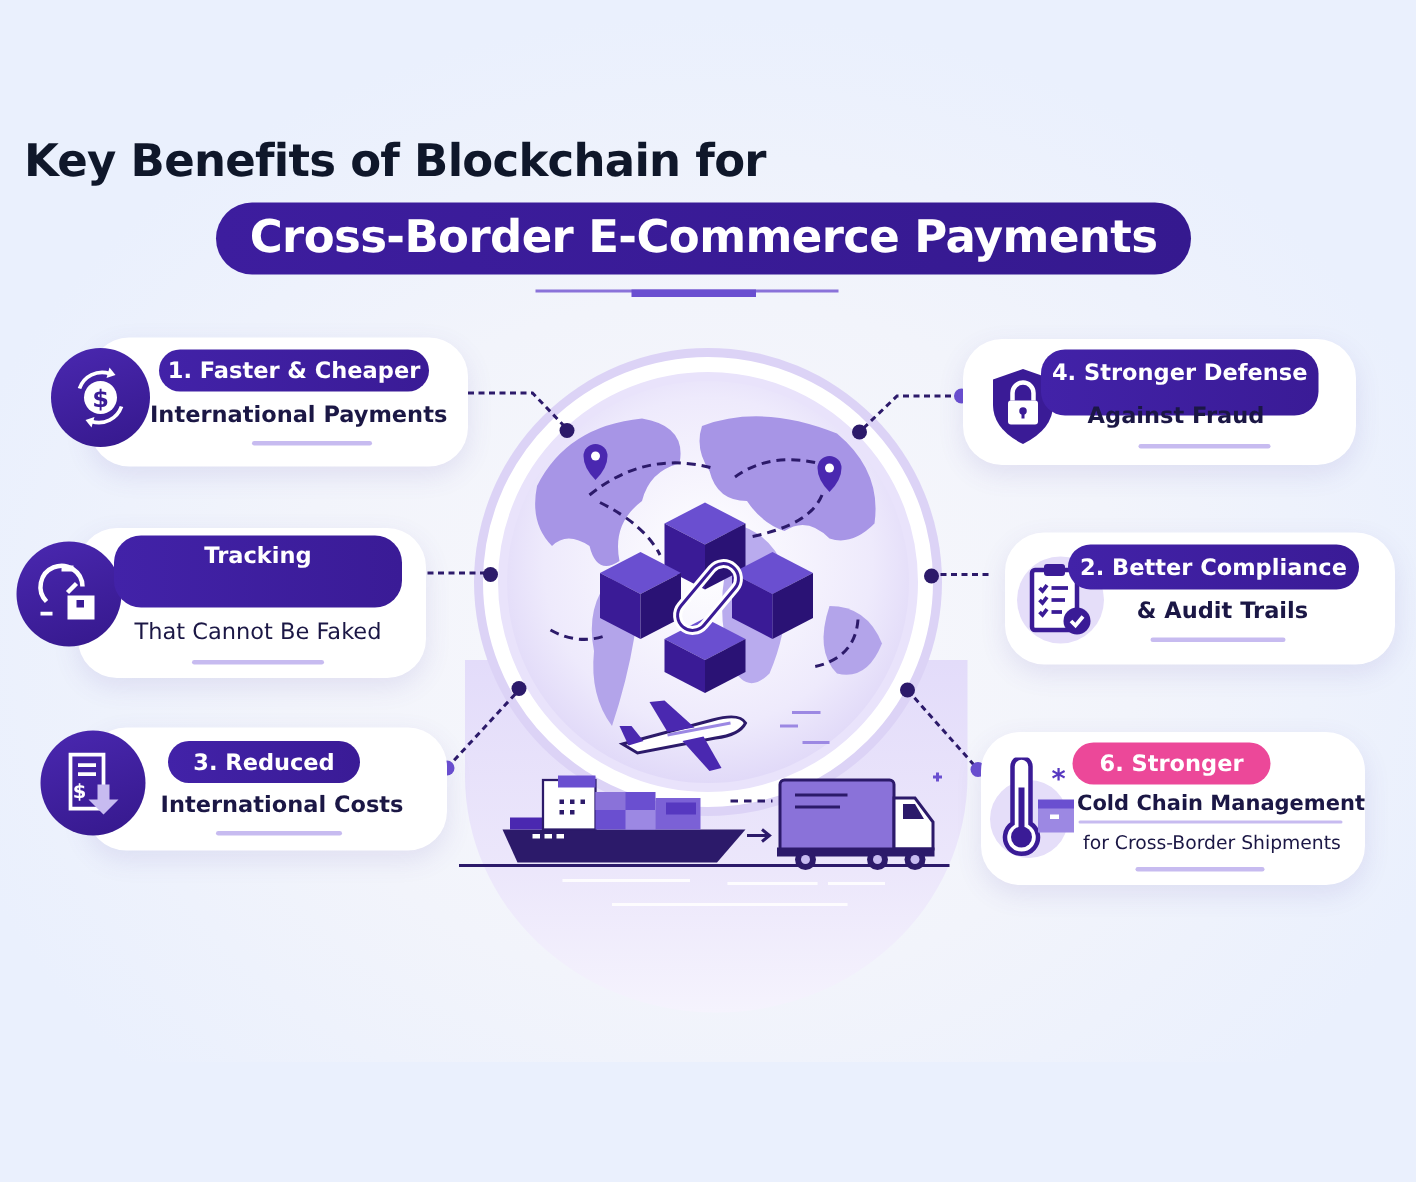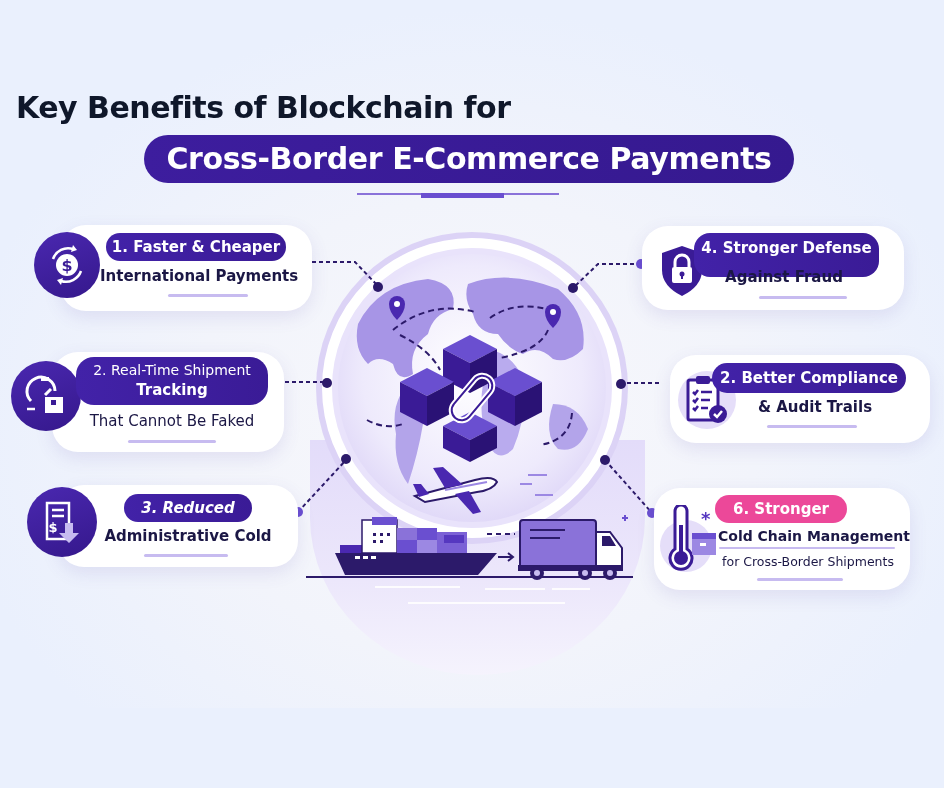--- a/index.html
+++ b/index.html
@@ -257,38 +257,37 @@
   <svg width="50" height="50" viewBox="0 0 50 50">
     <path d="M10 30 A14 14 0 1 1 34 20" stroke="#fff" stroke-width="3" fill="none"></path>
     <rect x="20" y="6" width="8" height="4" fill="#fff"></rect>
     <line x1="24" y1="24" x2="30" y2="18" stroke="#fff" stroke-width="3"></line>
     <rect x="24" y="26" width="18" height="16" fill="#fff"></rect>
     <rect x="30" y="29" width="5" height="5" fill="#3a1b96"></rect>
     <line x1="6" y1="38" x2="14" y2="38" stroke="#fff" stroke-width="2.5"></line>
   </svg>
 </div>
 <div class="badge-pill" style="left:76px;top:357px;width:192px;height:48px;padding-top:3px;line-height:20px;border-radius:18px;">
-  <div style="font-weight:500;font-size:14px;">2. Real-Time Shipment</div>
   <div style="font-weight:600;font-size:15px;">Tracking</div>
 </div>
 <div class="card-sub light" style="left:76px;top:412px;width:192px;">That Cannot Be Faked</div>
 <div class="card-rule" style="left:128px;top:440px;width:88px;"></div>
 
 <div class="card" style="left:58px;top:485px;width:240px;height:82px;"></div>
 <div class="icon-circle" style="left:27px;top:487px;width:70px;height:70px;">
   <svg width="46" height="46" viewBox="0 0 46 46">
     <path d="M8 4 L30 4 L30 40 L8 40 Z" fill="none" stroke="#fff" stroke-width="2.5"></path>
     <line x1="13" y1="11" x2="25" y2="11" stroke="#fff" stroke-width="2.5"></line>
     <line x1="13" y1="17" x2="25" y2="17" stroke="#fff" stroke-width="2.5"></line>
     <text x="14" y="33" text-anchor="middle" font-size="13" font-weight="700" fill="#fff" font-family="DejaVu Sans, sans-serif">$</text>
     <path d="M26 24 L34 24 L34 34 L40 34 L30 44 L20 34 L26 34 Z" fill="#c7bbf0"></path>
   </svg>
 </div>
-<div class="badge-pill" style="left:124px;top:494px;width:128px;height:28px;line-height:28px;font-style:italic;">3. Reduced</div>
-<div class="card-sub" style="left:98px;top:527px;width:180px;">Administrative Cold</div>
+<div class="badge-pill" style="left:112px;top:494px;width:128px;height:28px;line-height:28px;">3. Reduced</div>
+<div class="card-sub" style="left:98px;top:527px;width:180px;">International Costs</div>
 <div class="card-rule" style="left:144px;top:554px;width:84px;"></div>
 
 <div class="card" style="left:642px;top:226px;width:262px;height:84px;"></div>
 <div style="position:absolute;left:660px;top:244px;width:44px;height:54px;">
   <svg width="44" height="54" viewBox="0 0 44 54">
     <path d="M22 2 L42 9 L42 26 Q42 42 22 52 Q2 42 2 26 L2 9 Z" fill="#3a1b96"></path>
     <rect x="12" y="23" width="20" height="16" rx="2" fill="#fff"></rect>
     <path d="M15 23 L15 18 A7 7 0 0 1 29 18 L29 23" stroke="#fff" stroke-width="3" fill="none"></path>
     <circle cx="22" cy="30" r="2.5" fill="#3a1b96"></circle>
     <rect x="21" y="30" width="2" height="5" fill="#3a1b96"></rect>

